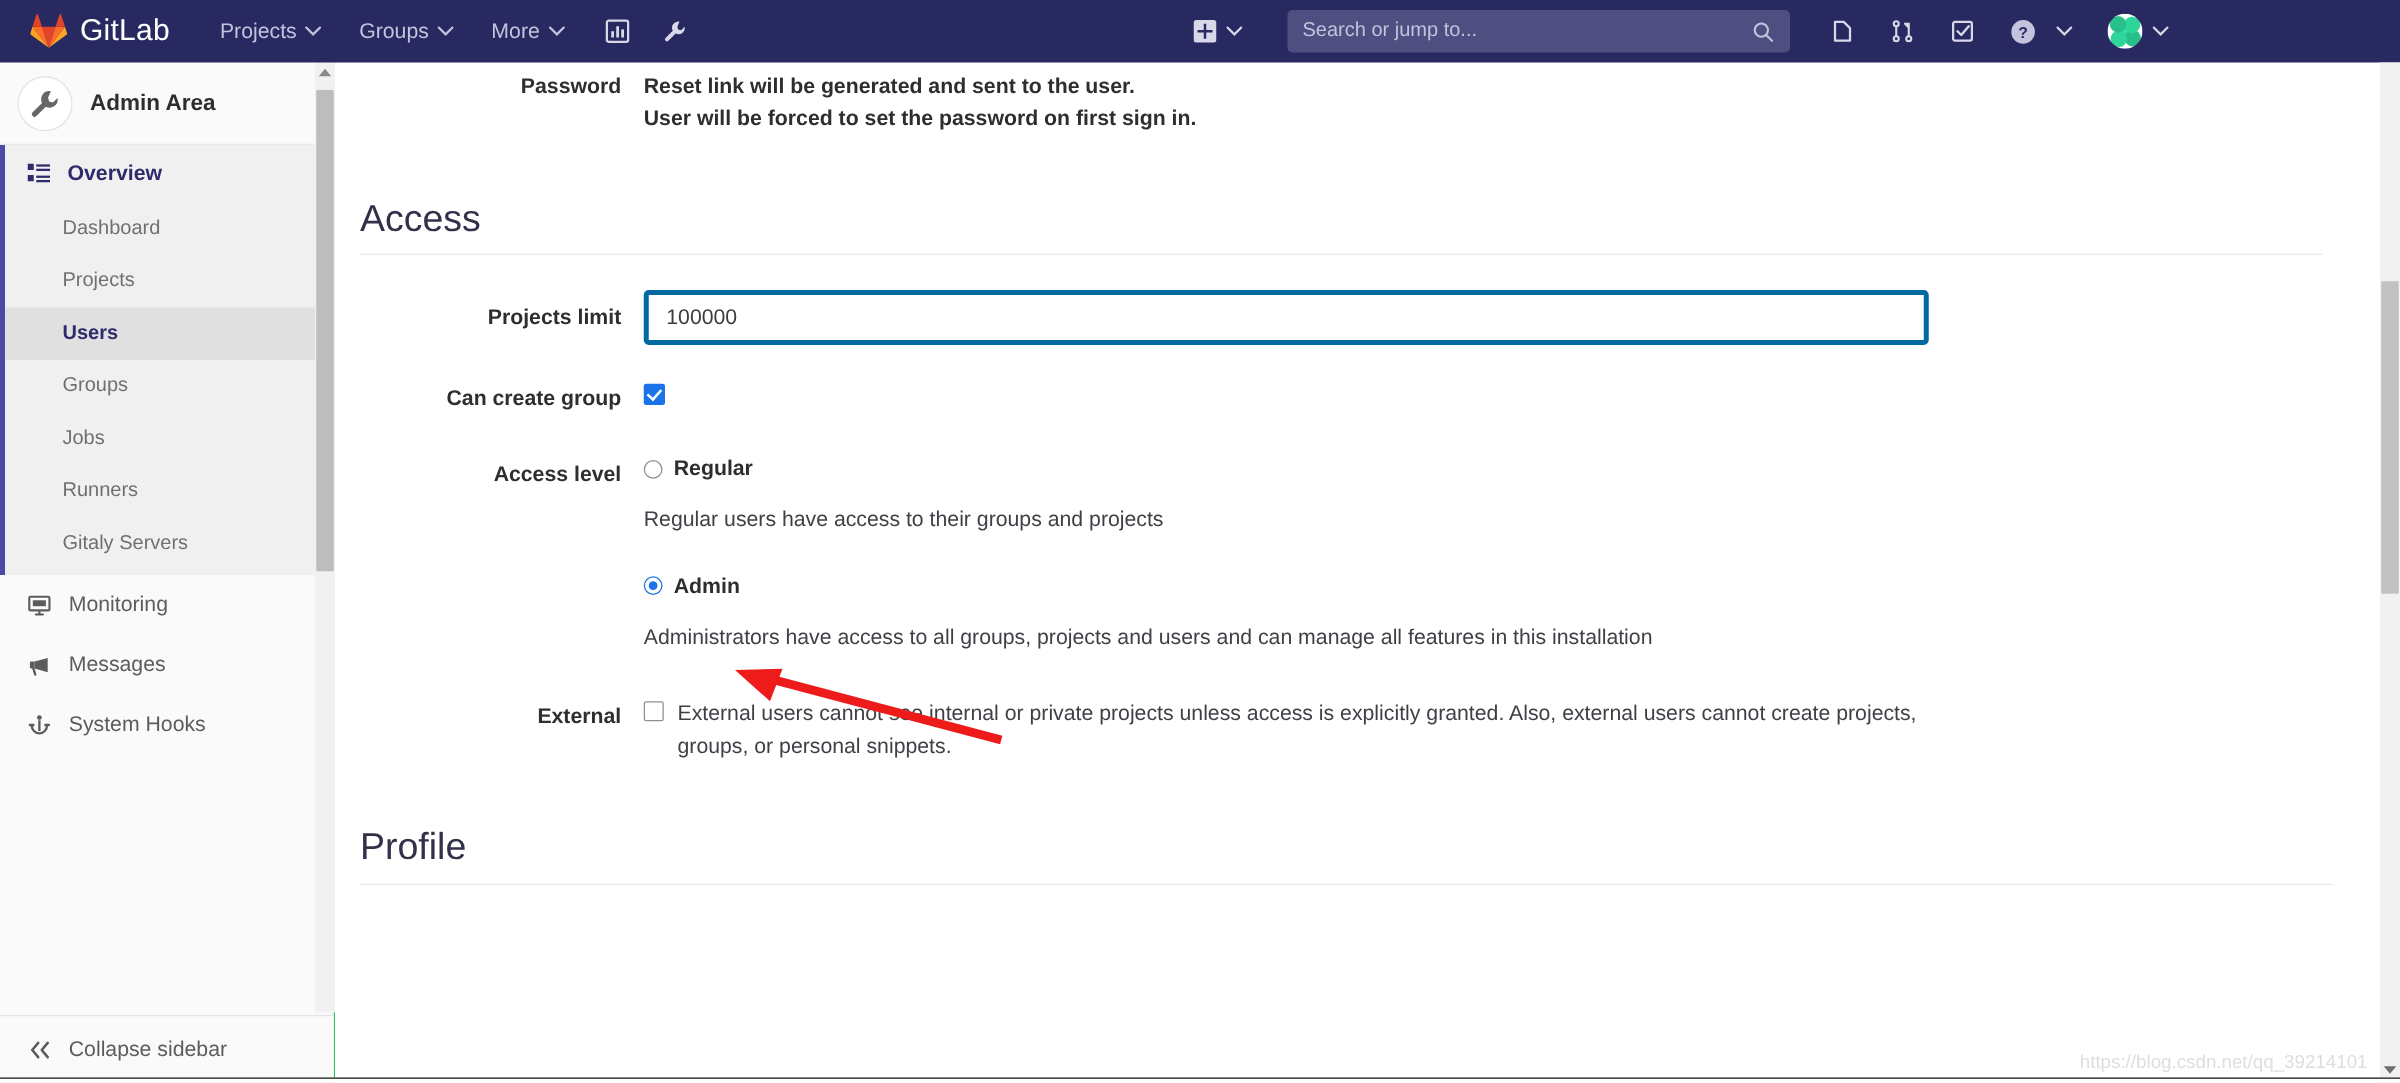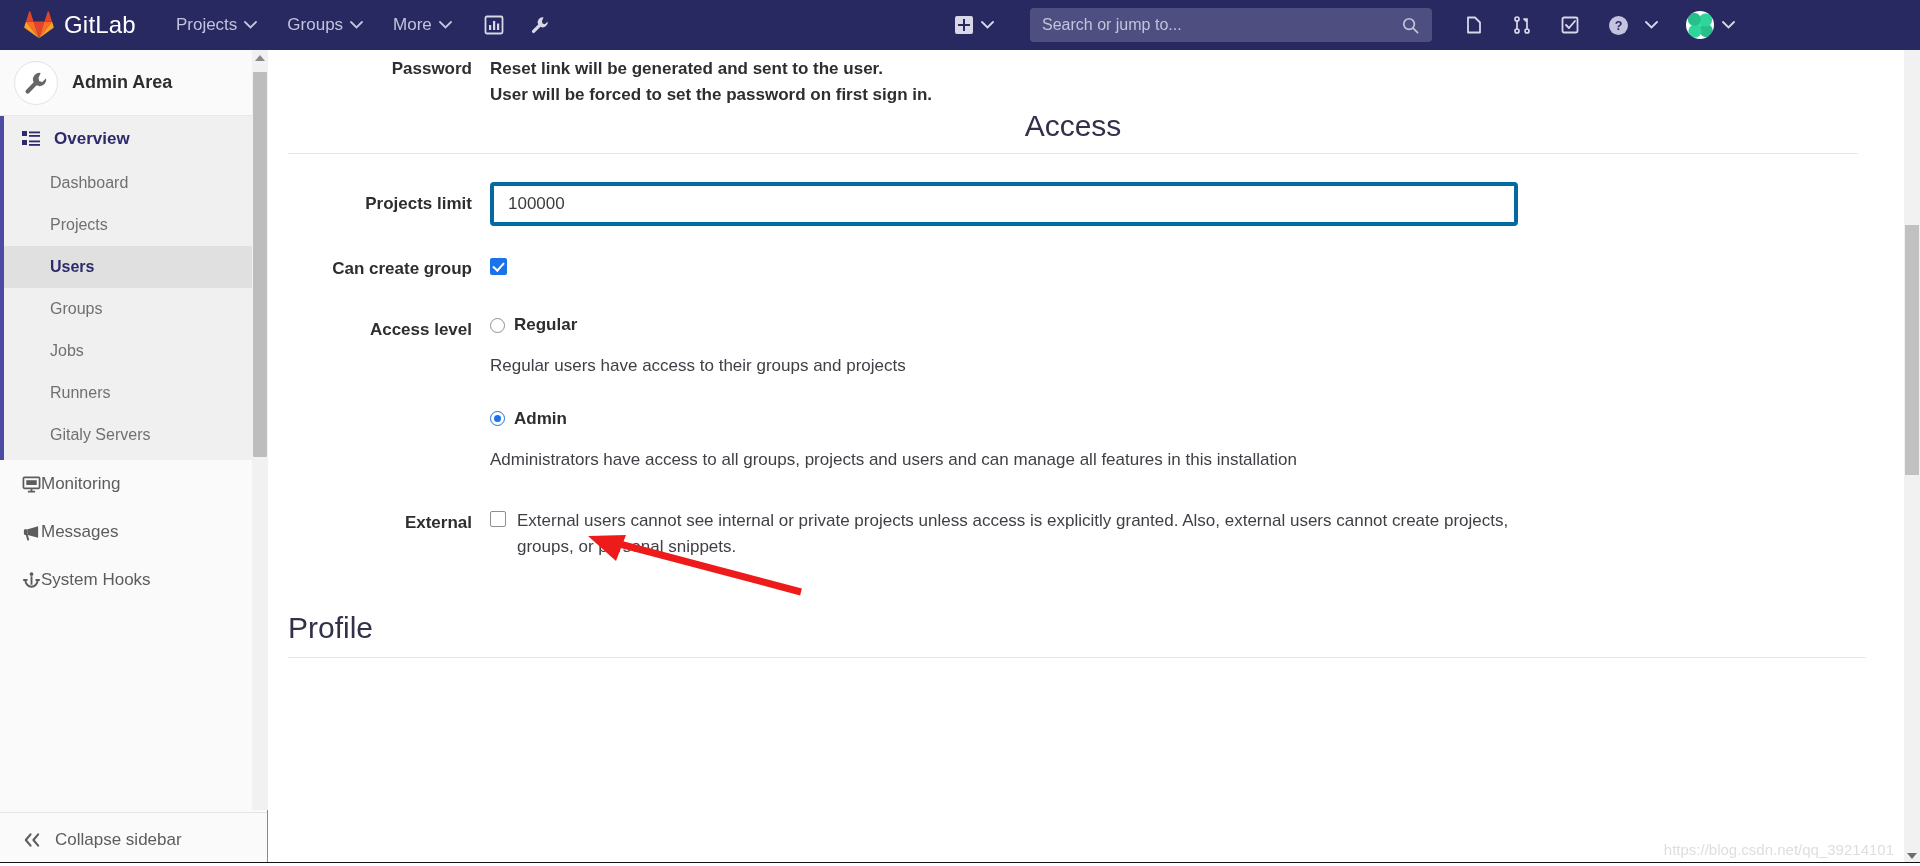--- a/index.html
+++ b/index.html
@@ -182,20 +182,21 @@
     cursor: pointer;
   }
   .sub-item.active {
     background: #e0e0e0;
     color: #2f2a6b;
     font-weight: bold;
   }
   .plain-item {
     display: flex;
     align-items: center;
+    gap: 14px;
     padding: 14px 0 14px 22px;
     color: #5c5c5c;
     font-size: 17px;
     cursor: pointer;
   }
   .sidebar-footer {
     position: absolute;
     bottom: 0; left: 0;
     width: 267px;
     height: 54px;
@@ -256,20 +257,21 @@
     left: 268px;
     width: 1636px;
     height: 816px;
     background: #ffffff;
     overflow: hidden;
   }
   .form-row {
     display: flex;
     align-items: flex-start;
     padding: 0 1px 0 0;
+    margin-left: 25px;
   }
   .form-label {
     width: 222px;
     text-align: right;
     padding-right: 18px;
     font-size: 17px;
     font-weight: bold;
     color: #2e2e2e;
     line-height: 1.5;
   }
@@ -611,21 +613,21 @@
 <div class="content">
 
   <div class="form-row" style="margin-top:6px;">
     <div class="form-label">Password</div>
     <div class="form-field">
       <div class="static-text">Reset link will be generated and sent to the user.</div>
       <div class="static-text">User will be forced to set the password on first sign in.</div>
     </div>
   </div>
 
-  <div style="padding-left:20px; padding-right:46px;text-align:center;">
+  <div style="margin-top:50px; padding-left:20px; padding-right:46px;">
     <div style="font-size:30px;color:#31314a;padding-bottom:10px;border-bottom:1px solid #e8e8e8;">Access</div>
   </div>
 
   <div class="form-row" style="margin-top:28px; align-items:center;">
     <div class="form-label">Projects limit</div>
     <div class="form-field">
       <input class="text-input" type="text" value="100000" style="">
     </div>
   </div>
 

